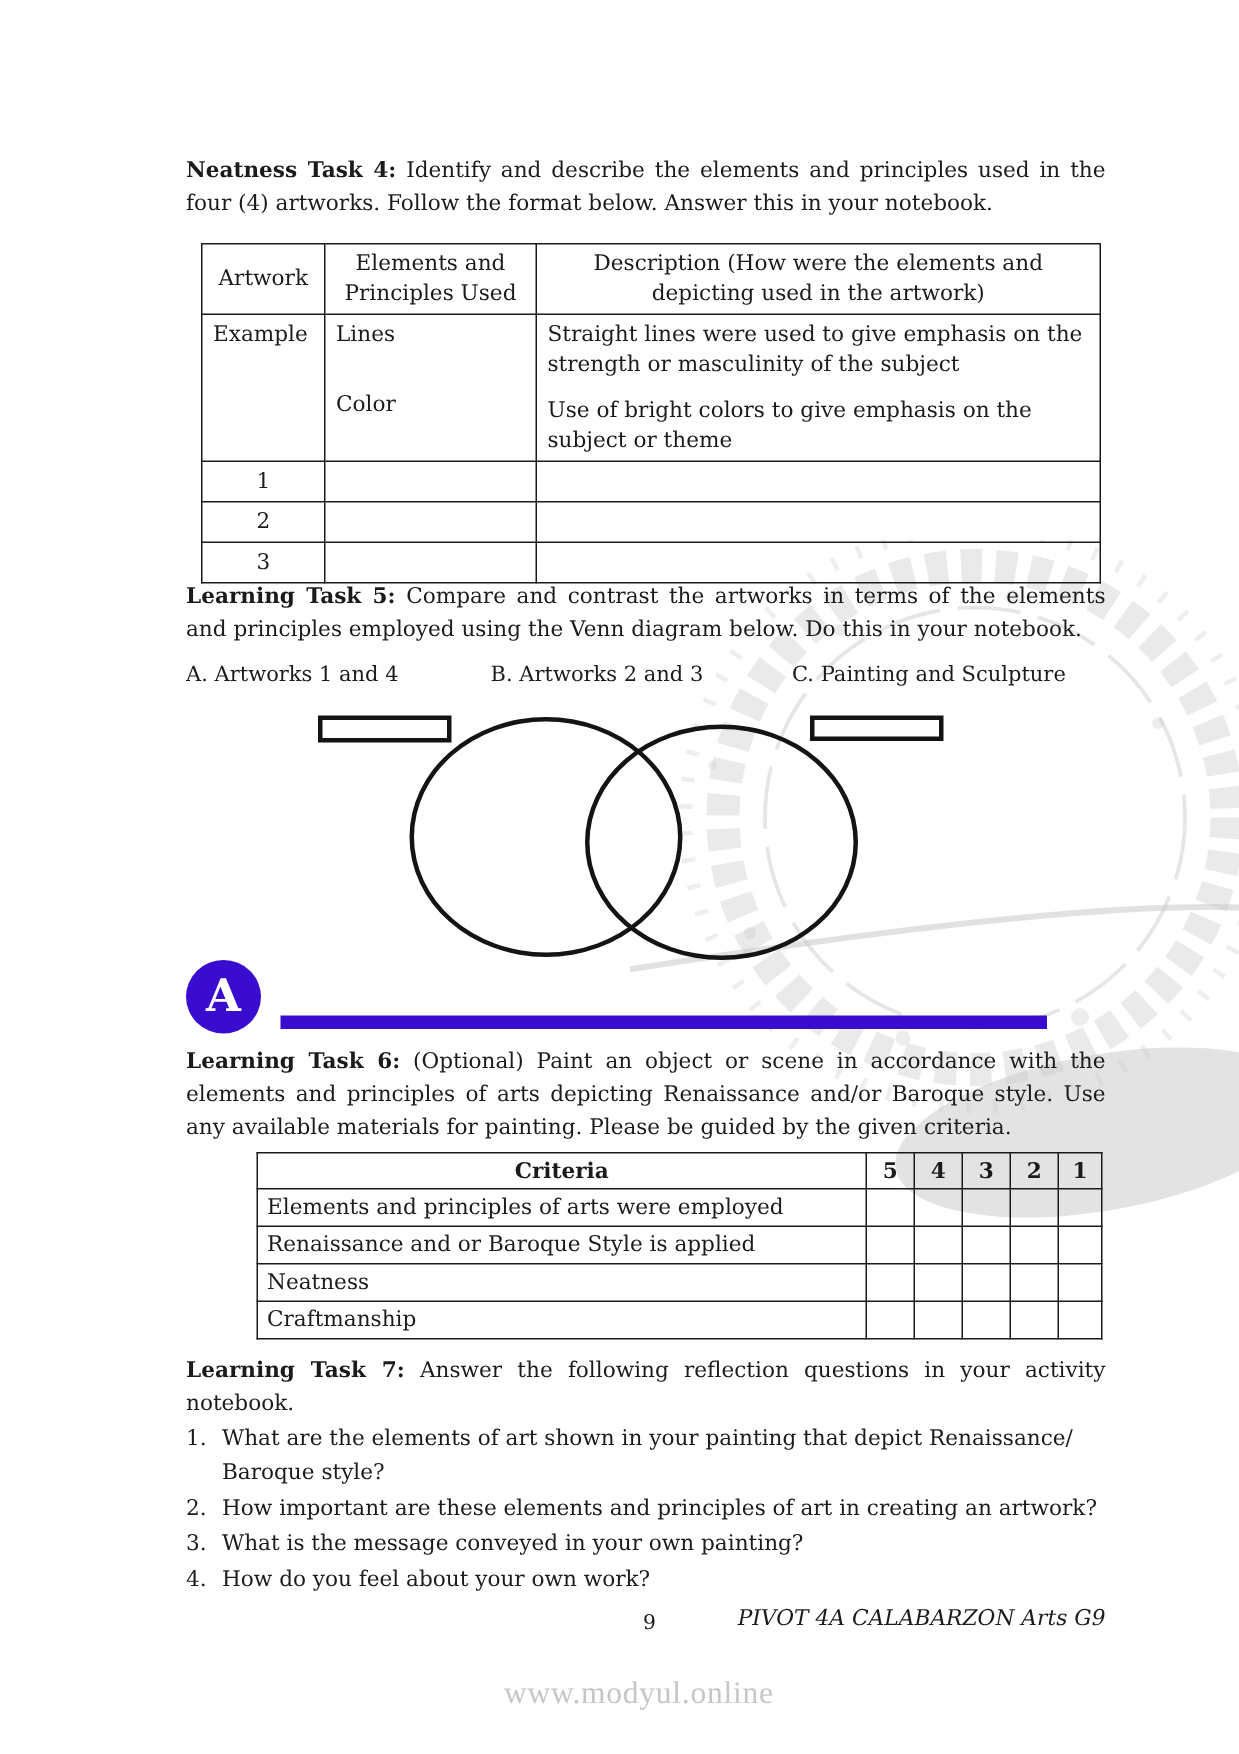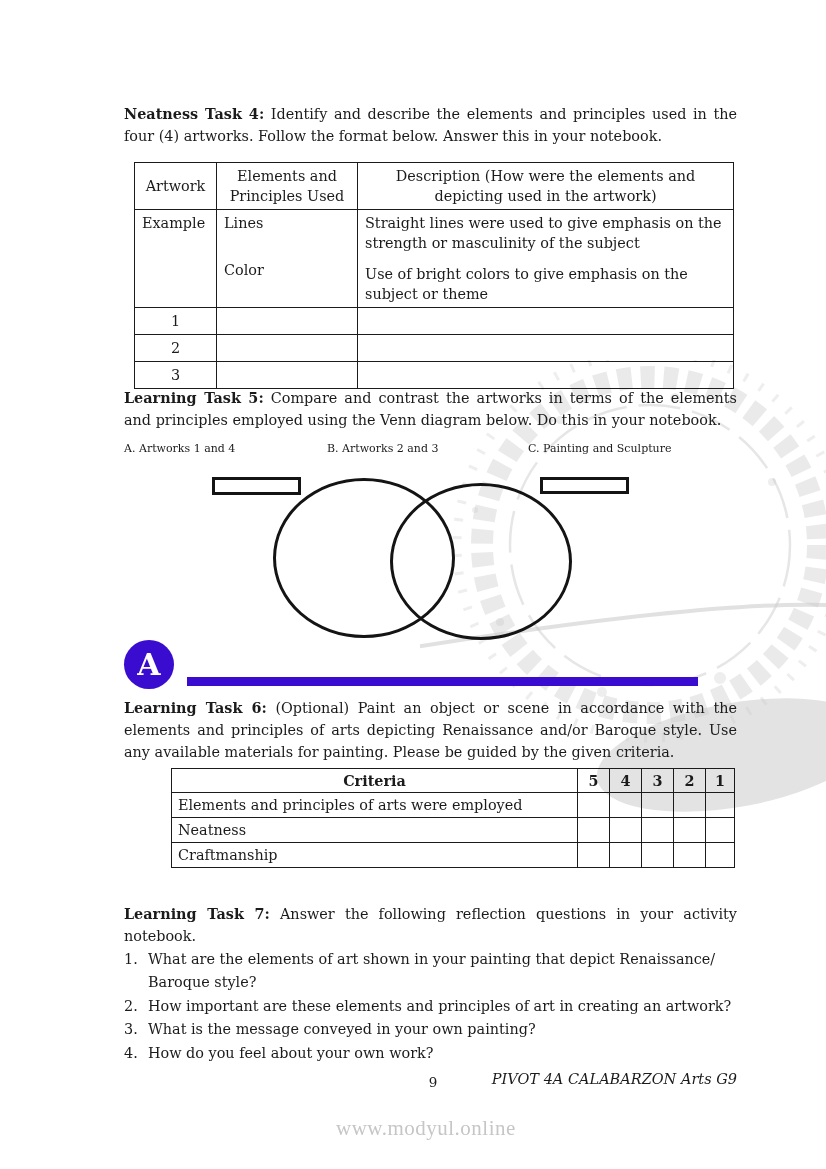--- a/index.html
+++ b/index.html
@@ -120,21 +120,21 @@
           <td></td>
         </tr>
       </tbody>
     </table>
   </div>
 
   <p class="para abs" style="left:124px; top:387px; width:613px;">
     <span class="tlabel">Learning Task 5:</span><span> Compare and contrast the artworks in terms of the elements and principles employed using the Venn diagram below. Do this in your notebook.</span>
   </p>
 
-  <div class="abs" style="left:124px; top:442px; width:616px; height:20px; font-size:11px;">
+  <div class="abs" style="left:124px; top:442px; width:616px; height:20px; font-size:14px;">
     <span style="position:absolute; left:0;">A.  Artworks 1 and 4</span>
     <span style="position:absolute; left:203px;">B. Artworks 2 and 3</span>
     <span style="position:absolute; left:404px;">C. Painting and Sculpture</span>
   </div>
 
   <div>
     <div class="vbox" style="left:212px; top:477px; width:89px; height:18px;"></div>
     <div class="vbox" style="left:540px; top:477px; width:89px; height:17px;"></div>
     <div class="vcircle" style="left:273px; top:478px; width:182px; height:160px;"></div>
     <div class="vcircle" style="left:390px; top:483px; width:182px; height:157px;"></div>
@@ -170,20 +170,28 @@
         </tr>
         <tr>
           <td class="c-row">Elements and principles of arts were employed</td>
           <td></td>
             <td></td>
           <td></td>
             <td></td>
           <td></td>
         </tr>
         <tr>
+          <td class="c-row">Renaissance and or Baroque Style is applied</td>
+          <td></td>
+            <td></td>
+          <td></td>
+            <td></td>
+          <td></td>
+        </tr>
+        <tr>
           <td class="c-row">Neatness</td>
           <td></td>
             <td></td>
           <td></td>
             <td></td>
           <td></td>
         </tr>
         <tr>
           <td class="c-row">Craftmanship</td>
           <td></td>

